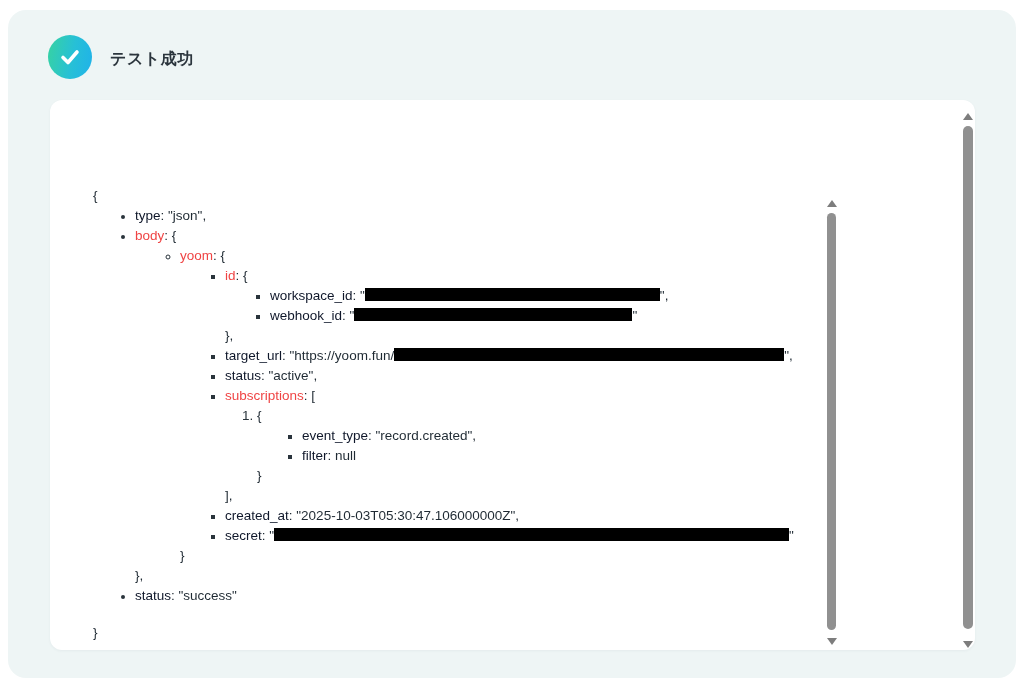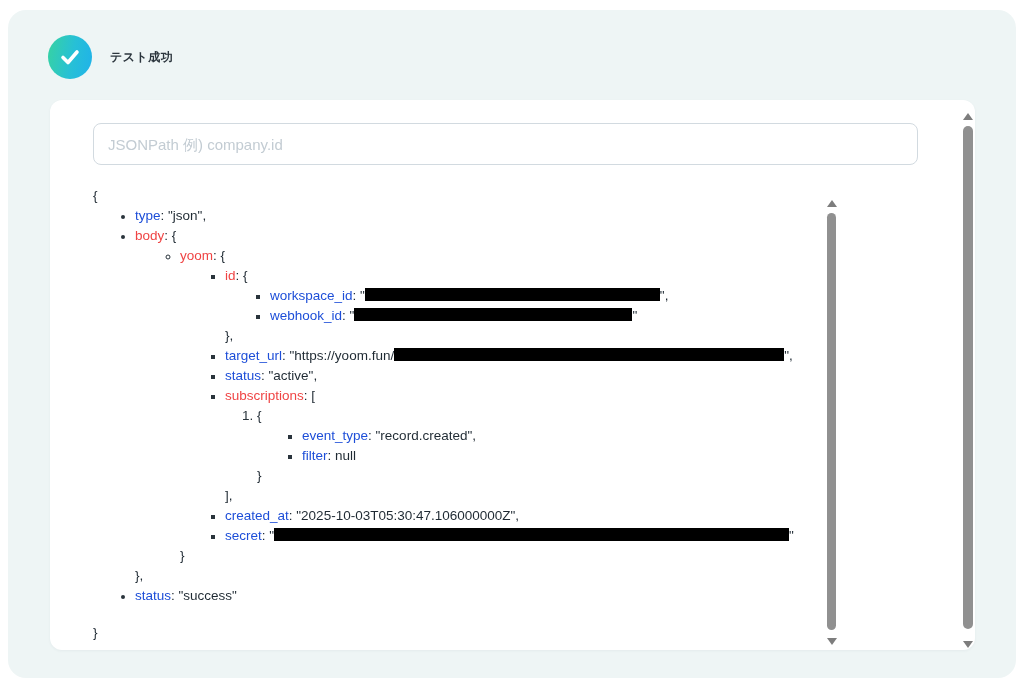--- a/index.html
+++ b/index.html
@@ -17,21 +17,21 @@
   
   .check-circle {
     position: absolute; left: 40px; top: 25px;
     width: 44px; height: 44px; border-radius: 50%;
     background: linear-gradient(100deg, #37d3a1 0%, #27c0d6 55%, #1fb2ea 100%);
     display: flex; align-items: center; justify-content: center;
   }
   .check-circle svg { display: block; }
   .panel-title {
     position: absolute; left: 102px; top: 39px;
-    font-size: 12px; font-weight: 700; color: #2b353d;
+    font-size: 16px; font-weight: 700; color: #2b353d;
     letter-spacing: 0.5px;
   }
 
   
   .card {
     position: absolute; left: 42px; top: 90px;
     width: 925px; height: 550px;
     background: #ffffff;
     border-radius: 12px;
     box-shadow: 0 1px 3px rgba(40,60,70,0.05);
@@ -61,21 +61,21 @@
   }
   .jt ul, .jt ol { margin: 0; }
   .jt ul { list-style-type: disc; padding-left: 45px; }
   .jt ul ul { list-style-type: circle; }
   .jt ul ul ul { list-style-type: square; }
   .jt > ul { padding-left: 42px; margin-bottom: 17px; }
   .jt ol { list-style-type: decimal; padding-left: 32px; }
   .jt li::marker { color: #2a343c; font-size: 12px; }
   .jt ol > li::marker { font-size: 13.5px; }
   .key-obj { color: #ef4444; }
-  .key-plain { color: #1d4ed8; }
+  .key-plain { color: #0f172a; }
   .redact-bar {
     display: inline-block; height: 13px; background: #000;
     vertical-align: -1px;
   }
 
   
   .sbar { position: absolute; }
   .sbar .arrow-up, .sbar .arrow-down {
     position: absolute; left: 50%; transform: translateX(-50%);
     width: 0; height: 0;
@@ -103,21 +103,20 @@
 
   <div class="check-circle">
     <svg width="24" height="24" viewBox="0 0 24 24">
       <polyline points="5,12.5 10,17.5 19,7" fill="none" stroke="#ffffff" stroke-width="3.6" stroke-linecap="round" stroke-linejoin="round"></polyline>
     </svg>
   </div>
   <div class="panel-title">テスト成功</div>
 
   <div class="card">
 
-    <input class="jsonpath-input" type="text" placeholder="JSONPath 例) company.id" style="">
 
     <div class="tree-region">
       <div class="jt" id="json-tree"><span>{</span><ul>
             <li><span class="key-plain">type</span><span>: </span><span>"json"</span><span>,</span></li>
             <li><span class="key-obj">body</span><span>: </span><span>{</span><ul>
                 <li><span class="key-obj">yoom</span><span>: </span><span>{</span><ul>
                     <li><span class="key-obj">id</span><span>: </span><span>{</span><ul>
                         <li><span class="key-plain">workspace_id</span><span>: </span><span>"</span><span class="redact-bar" style="width: 295px;"></span><span>"</span><span>,</span></li>
                         <li><span class="key-plain">webhook_id</span><span>: </span><span>"</span><span class="redact-bar" style="width: 278px;"></span><span>"</span></li>
                       </ul><span>}</span><span>,</span></li>

